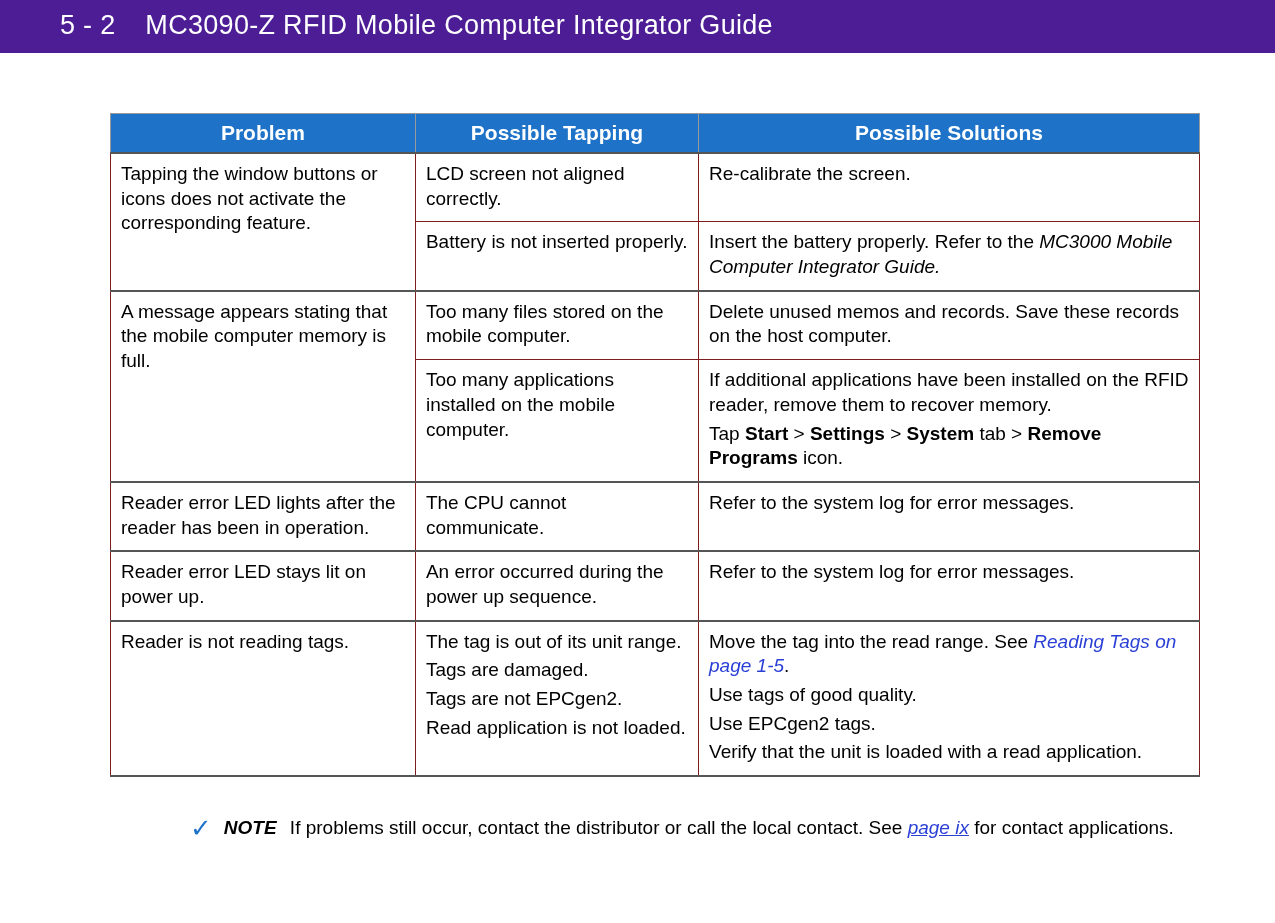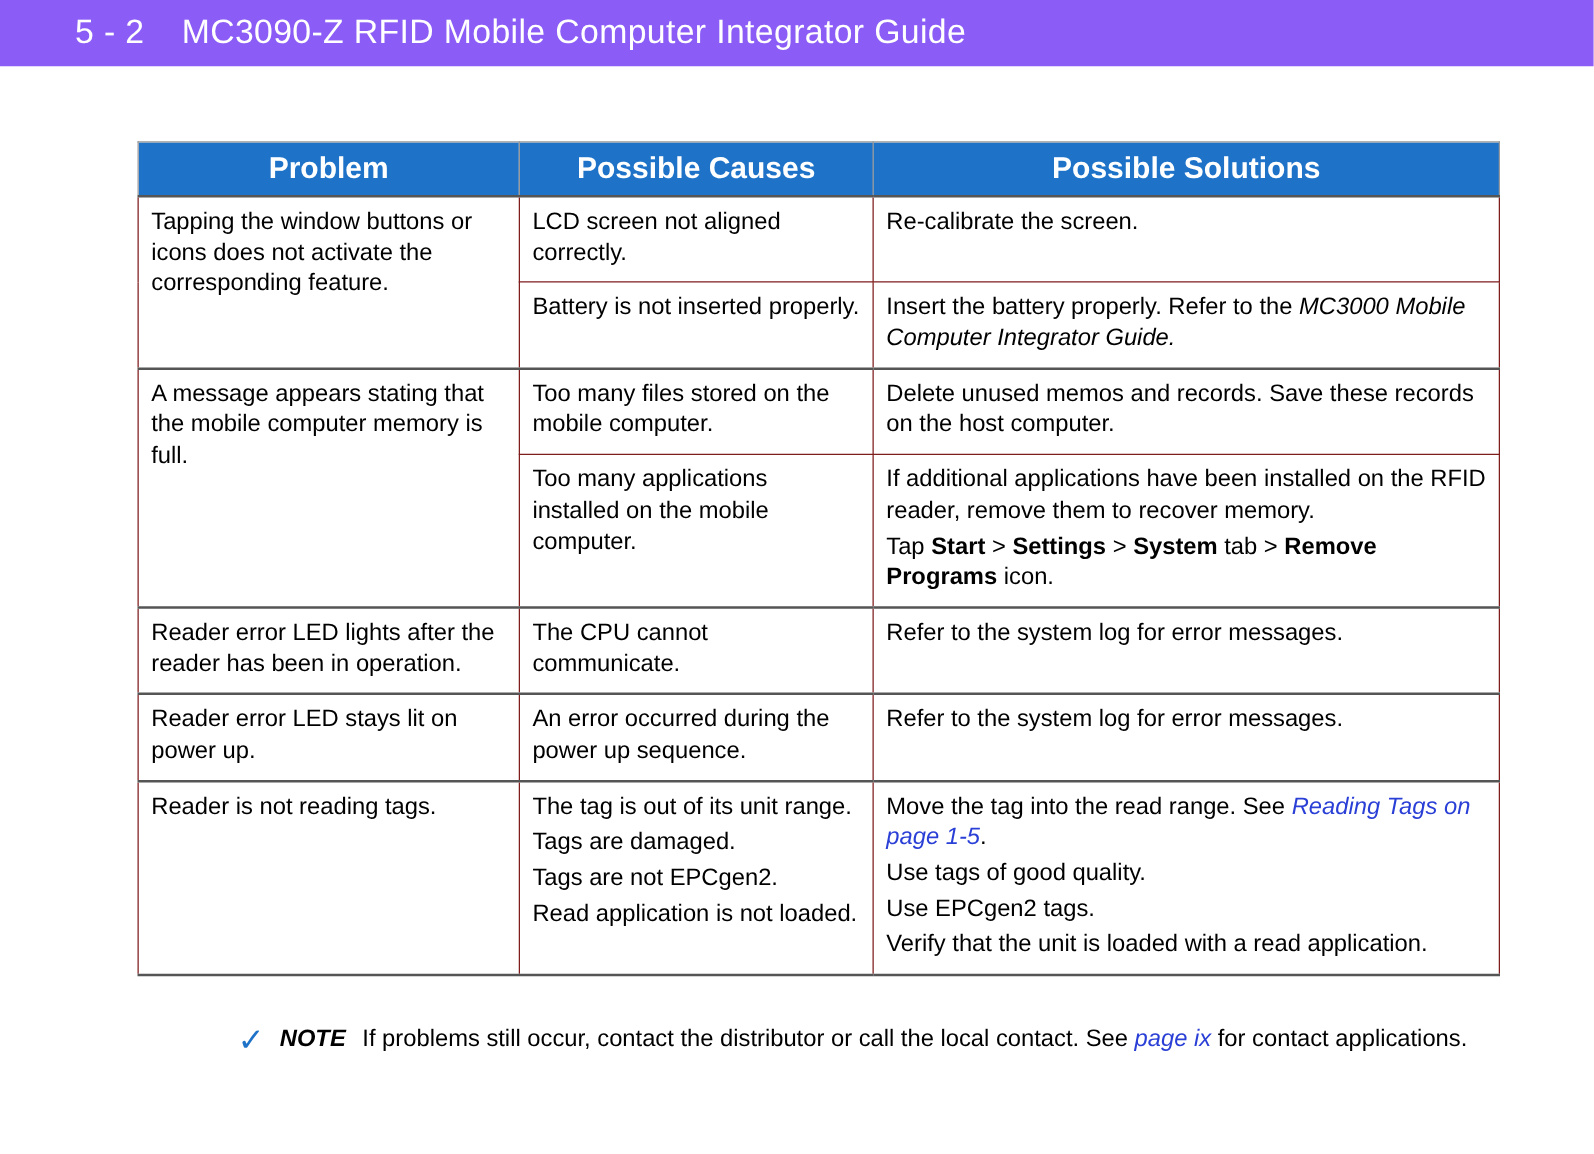--- a/index.html
+++ b/index.html
@@ -4,21 +4,21 @@
 <style>
   * { box-sizing: border-box; }
   body {
     margin: 0;
     font-family: Arial, Helvetica, sans-serif;
     color: #000;
     background: #fff;
     width: 1275px;
   }
   .header-bar {
-    background: #8b5cf6;
+    background: #4c1d95;
     color: #fff;
     padding: 10px 60px 12px 60px;
     font-family: "Arial Narrow", Arial, sans-serif;
     font-stretch: condensed;
     font-size: 27px;
     letter-spacing: 0.3px;
   }
   .header-bar .page-no { margin-right: 22px; }
   .content {
     padding: 60px 75px 20px 110px;
@@ -30,21 +30,21 @@
   .caption-label { font-weight: bold; font-family: Arial, sans-serif; margin-right: 10px;}
   .caption-title { font-style: italic; font-family: Arial, sans-serif;}
   table.troubleshoot {
     border-collapse: collapse;
     width: 100%;
   }
   table.troubleshoot th {
     background: #1e73c9;
     color: #fff;
     font-weight: bold;
-    font-size: 24px;
+    font-size: 21px;
     padding: 7px 24px;
     border: 1px solid #999;
     text-align: center;
     font-family: Arial, sans-serif;
   }
   table.troubleshoot td {
     border: 1px solid #7f1d1d;
     padding: 8px 10px 10px 10px;
     font-size: 19px;
     vertical-align: top;
@@ -73,21 +73,21 @@
     margin-top: -2px;
   }
   .note-block .note-label {
     font-weight: bold;
     font-style: italic;
     margin-right: 8px;
     font-family: "Arial Narrow", Arial, sans-serif;
     font-stretch: condensed;
   }
   .note-block .note-text { font-size: 19px; font-family: Arial, sans-serif;}
-  .note-block .plink { color: #2a3fd6; font-style: italic; }
+  .note-block .plink { color: #2a3fd6; font-style: italic; text-decoration: underline; }
 </style>
 </head>
 <body>
 
 <div class="header-bar">
   <span class="page-no">5 - 2</span>
   <span>MC3090-Z RFID Mobile Computer Integrator Guide</span>
 </div>
 
 <div class="content">
@@ -95,21 +95,21 @@
 
   <table class="troubleshoot">
     <colgroup>
       <col class="col-problem">
         <col class="col-cause">
         <col class="col-solution">
     </colgroup>
     <thead>
       <tr>
         <th>Problem</th>
-        <th>Possible Causes</th>
+        <th>Possible Tapping</th>
         <th>Possible Solutions</th>
       </tr>
     </thead>
     <tbody>
       <tr class="section-top">
         <td rowspan="2">Tapping the window buttons or icons does not activate the corresponding feature.</td>
         <td>LCD screen not aligned correctly.</td>
         <td>Re-calibrate the screen.</td>
       </tr>
       <tr>

